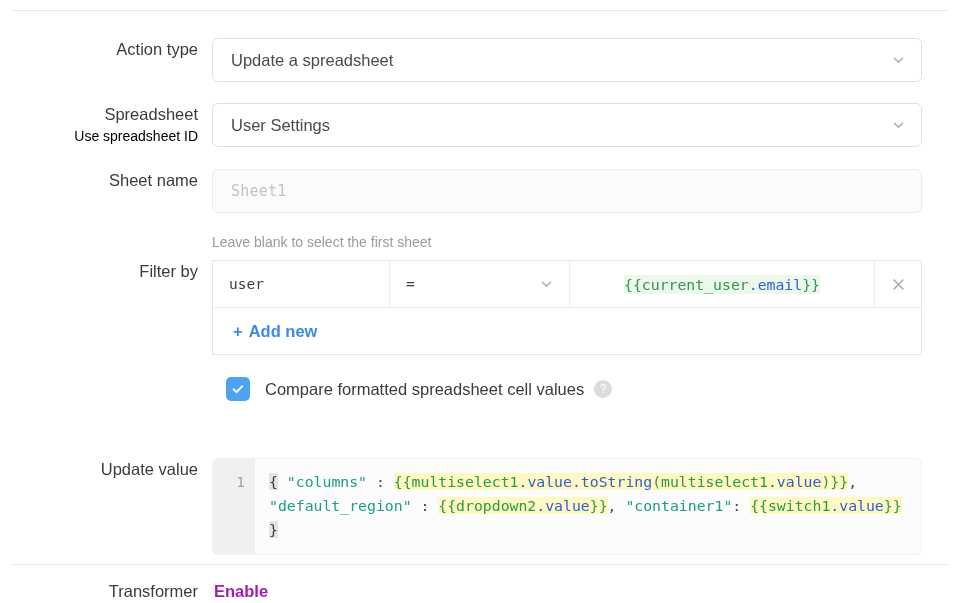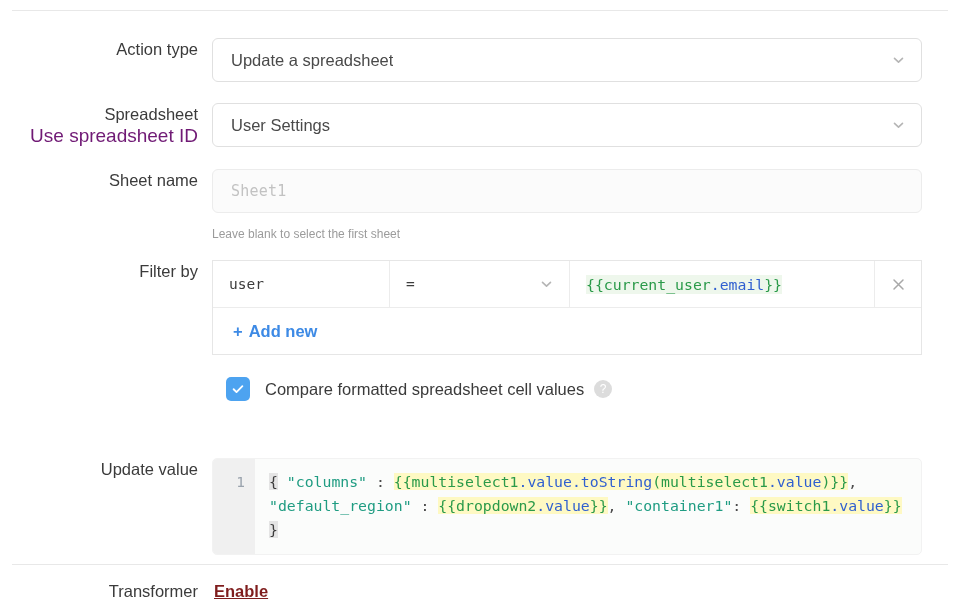--- a/index.html
+++ b/index.html
@@ -46,23 +46,23 @@
     flex: 0 0 212px;
   }
   .label {
     font-size: 16.5px;
     color: #3b3b3b;
     line-height: 22px;
     white-space: nowrap;
   }
   .sublink {
     display: block;
-    font-size: 19px;
+    font-size: 14px;
     line-height: 22px;
-    color: #701a75;
+    color: #000000;
     cursor: pointer;
     white-space: nowrap;
   }
   .field-col {
     flex: 0 0 710px;
     width: 710px;
   }
 
   
   .select {
@@ -106,22 +106,22 @@
     box-sizing: border-box;
     cursor: text;
   }
   .placeholder {
     font-family: "DejaVu Sans Mono", monospace;
     font-size: 15px;
     color: #c2c2c2;
     letter-spacing: 0.2px;
   }
   .helper {
-    margin-top: 11px;
-    font-size: 12px;
+    margin-top: 19px;
+    font-size: 14px;
     color: #9b9b9b;
     line-height: 20px;
   }
 
   
   .filter-box {
     border: 1px solid #e6e6e6;
     border-radius: 0;
     background: #ffffff;
     overflow: hidden;
@@ -162,20 +162,21 @@
   }
   .f-val {
     flex: 1 1 auto;
     display: flex;
     align-items: center;
     padding: 0 16px;
     box-sizing: border-box;
     border-right: 1px solid #ececec;
     cursor: text;
     overflow: hidden;
+    justify-content: center;
   }
   .f-del {
     flex: 0 0 46px;
     display: flex;
     align-items: center;
     justify-content: center;
     cursor: pointer;
   }
   .x-icon { display:block; width: 15px; height: 15px; }
 
@@ -293,25 +294,24 @@
     position: absolute;
     left: 0;
     top: 580px;
     width: 960px;
     display: flex;
     align-items: center;
   }
   .transformer-row .label-col { flex: 0 0 212px; width: 212px; }
   .enable-link {
     font-size: 16.5px;
-    color: #7f1d1d;
+    color: #a21caf;
     font-weight: bold;
     cursor: pointer;
     margin-left: 2px;
-    text-decoration: underline;
   }
 </style>
 </head>
 <body>
 
 <div class="panel">
 
   <div class="top-divider"></div>
 
   <div class="row" style="left:0; top:38px;">

